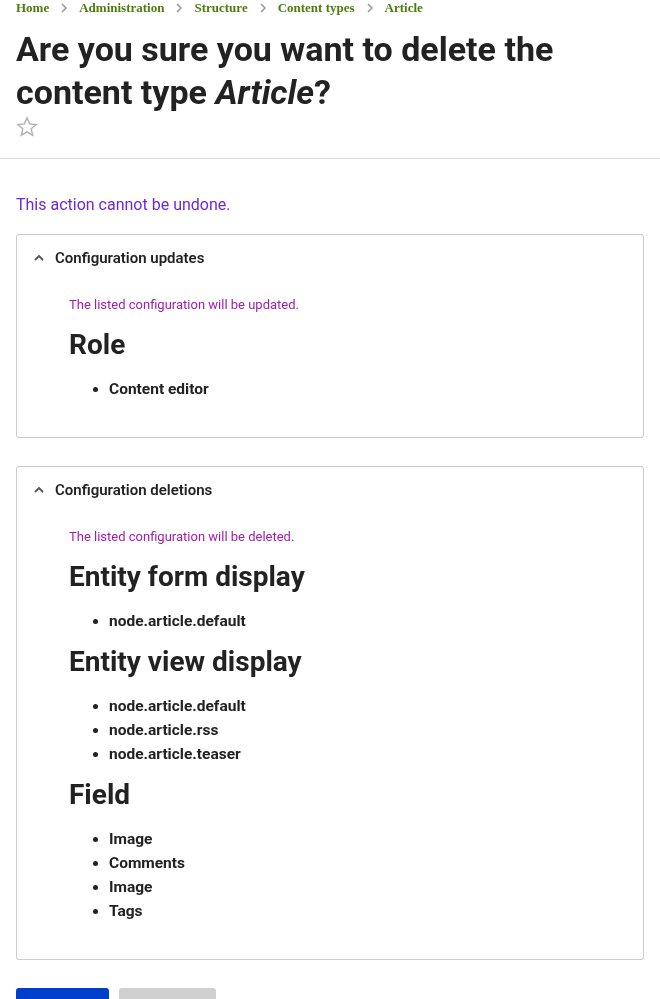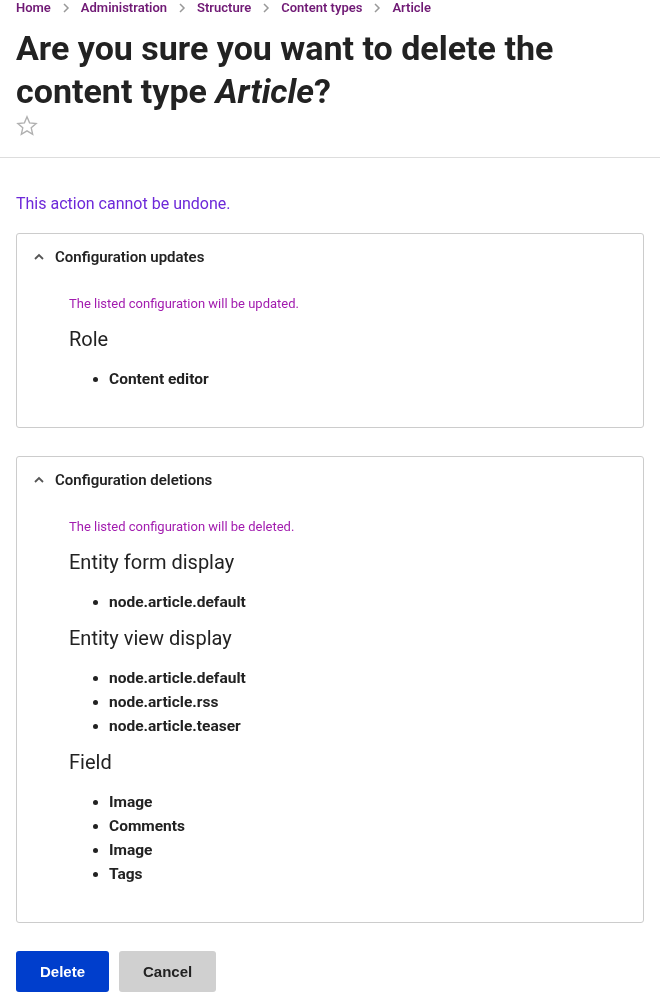--- a/index.html
+++ b/index.html
@@ -22,23 +22,24 @@
       display: flex;
       align-items: center;
       flex-wrap: wrap;
       gap: 4px;
       font-size: 13px;
       font-weight: 600;
       color: #222;
       margin-bottom: 12px;
     }
     .breadcrumb-link {
-      color: #701a75;
+      color: #4d7c0f;
       text-decoration: none;
       cursor: pointer;
+      font-family: Liberation Serif, serif;
     }
     .breadcrumb-sep {
       color: #999;
       margin: 0 6px;
       display: inline-flex;
       align-items: center;
     }
     .page-title {
       font-size: 34px;
       font-weight: 700;
@@ -83,22 +84,22 @@
     }
     .panel-body {
       padding: 16px 16px 24px 52px;
     }
     .panel-desc {
       font-size: 13px;
       color: #a21caf;
       margin-bottom: 16px;
     }
     .section-heading {
-      font-size: 20px;
-      font-weight: 400;
+      font-size: 28px;
+      font-weight: 700;
       margin: 12px 0 16px 0;
     }
     .section-heading.first {
       margin-top: 0;
     }
     .item-list {
       list-style: disc;
       padding-left: 40px;
       margin-bottom: 12px;
     }

